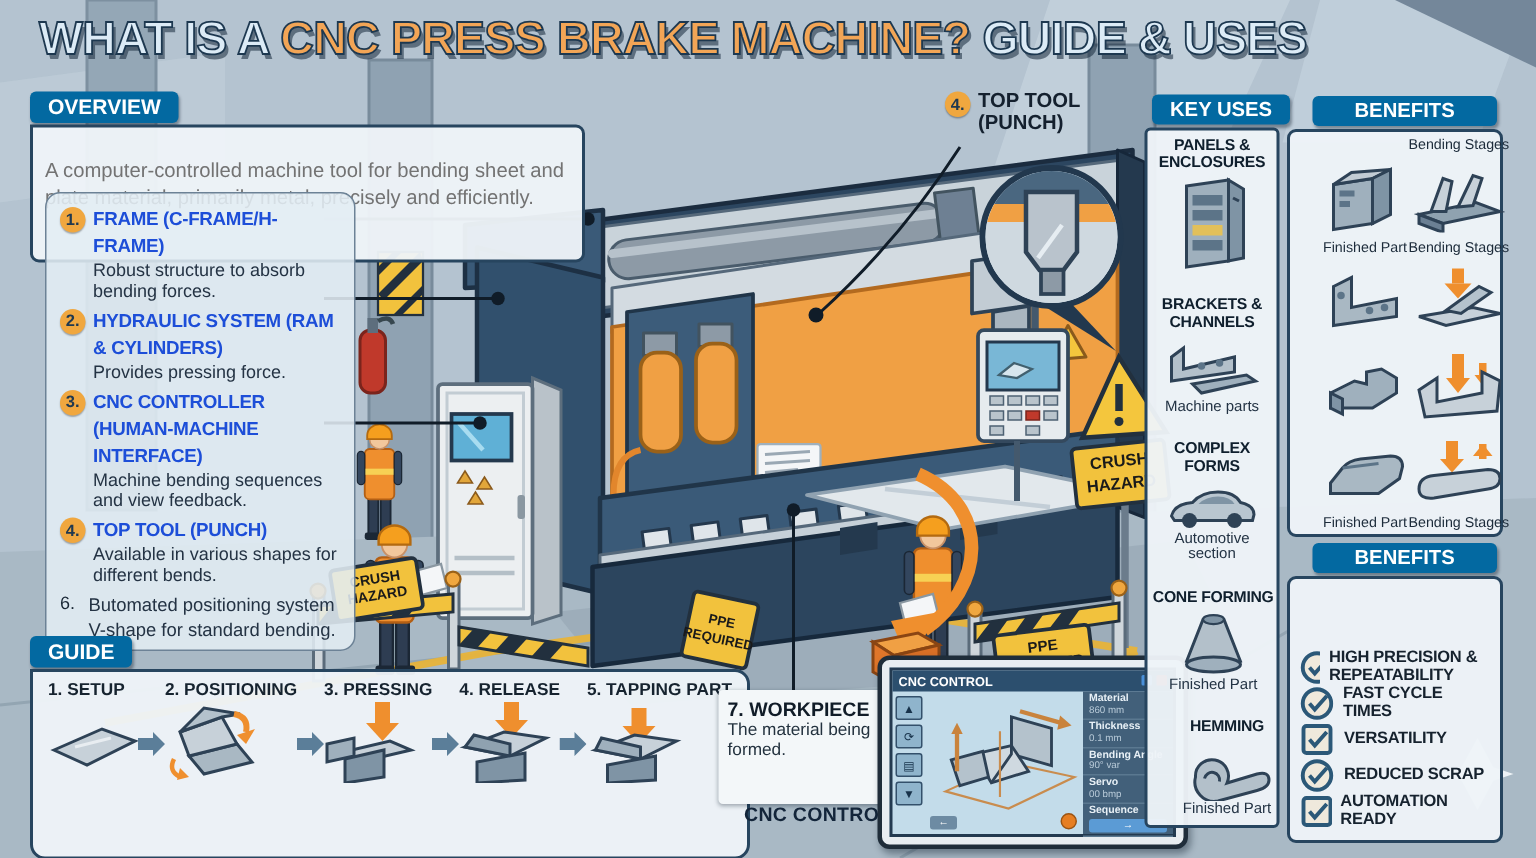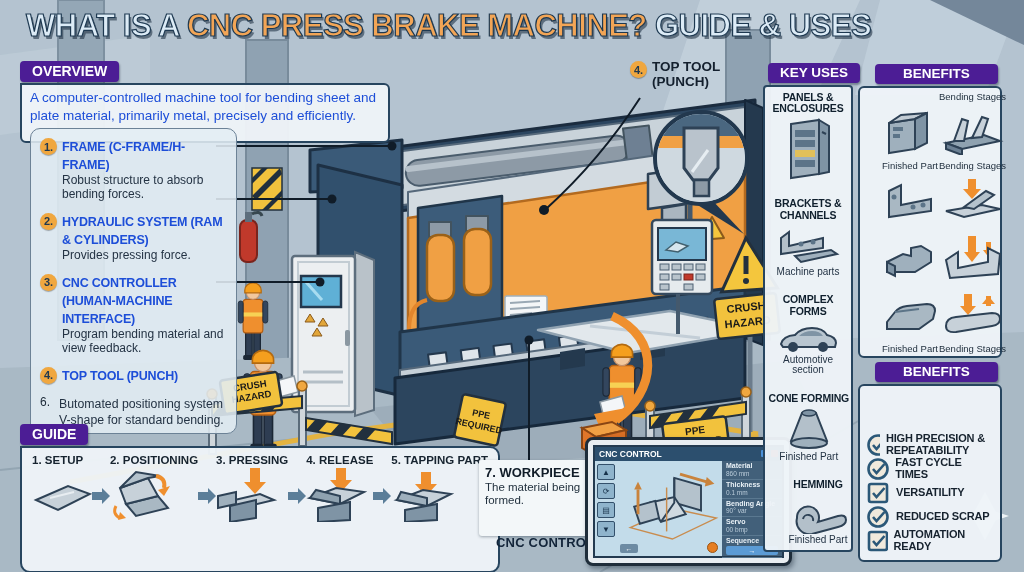--- a/index.html
+++ b/index.html
@@ -9,31 +9,31 @@
   .ovl{position:absolute;z-index:2;}
 
   
   #title{left:26px;top:8px;width:995px;font-size:31px;font-weight:bold;letter-spacing:-0.5px;
     white-space:nowrap;-webkit-text-stroke:1.2px #1d3850;
     text-shadow:2px 3px 0 rgba(22,40,58,.55);}
   .t-blue{color:#dcebf6;}
   .t-orange{color:#f2a556;}
 
   
-  .tab{background:#4c1d95;color:#fff;font-weight:bold;font-size:14px;
+  .tab{background:#0369a1;color:#fff;font-weight:bold;font-size:14px;
     padding:2px 12px 3px;border-radius:4px;box-shadow:1px 2px 2px rgba(20,35,50,.4);
     white-space:nowrap;text-align:center;}
 
   
   .panel{background:rgba(238,244,248,.96);border:2px solid #27455f;border-radius:8px;}
 
   
   #overview-tab{left:20px;top:61px;}
-  #overview-box{left:20px;top:83px;width:350px;height:48px;padding:4px 8px;
-    font-size:13.5px;line-height:1.3;color:#1d4ed8;border-radius:0 6px 6px 6px;}
+  #overview-box{left:20px;top:83px;width:350px;height:48px;padding:20px 8px;
+    font-size:13.5px;line-height:1.3;color:#737373;border-radius:0 6px 6px 6px;}
 
   
   #components-box{left:30px;top:128px;width:188px;height:290px;padding:8px 8px 6px 9px;
     background:rgba(226,237,244,.88);border:1.5px solid #6c8296;border-radius:10px;
     display:flex;flex-direction:column;justify-content:space-between;}
   .comp-item{display:flex;gap:5px;}
   .num-badge{flex:none;width:17px;height:17px;border-radius:50%;background:#f0a73f;
     color:#203950;font-size:11px;font-weight:bold;display:flex;align-items:center;
     justify-content:center;margin-top:1px;box-shadow:0 1px 1px rgba(0,0,0,.3);}
   .num-plain{flex:none;font-size:12px;color:#1a2836;margin-top:1px;width:14px;}
@@ -379,26 +379,26 @@
     <div class="item-desc">Robust structure to absorb bending forces.</div></span>
   </div>
   <div class="comp-item">
     <span class="num-badge">2.</span>
     <span><span class="item-title">HYDRAULIC SYSTEM (RAM &amp; CYLINDERS)</span>
     <div class="item-desc">Provides pressing force.</div></span>
   </div>
   <div class="comp-item">
     <span class="num-badge">3.</span>
     <span><span class="item-title">CNC CONTROLLER (HUMAN-MACHINE INTERFACE)</span>
-    <div class="item-desc">Program bending material and view feedback.</div></span>
+    <div class="item-desc">Machine bending sequences and view feedback.</div></span>
   </div>
   <div class="comp-item">
     <span class="num-badge">4.</span>
     <span><span class="item-title">TOP TOOL (PUNCH)</span>
-    </span>
+    <div class="item-desc">Available in various shapes for different bends.</div></span>
   </div>
   <div class="comp-item">
     <span class="num-plain">6.</span>
     <span><span class="item-desc" style="font-size:12.3px">Butomated positioning system</span>
     <div class="item-desc" style="font-size:12.3px">V-shape for standard bending.</div></span>
   </div>
 </div>
 
 <div id="toptool-callout" class="ovl">
   <span class="num-badge">4.</span>

